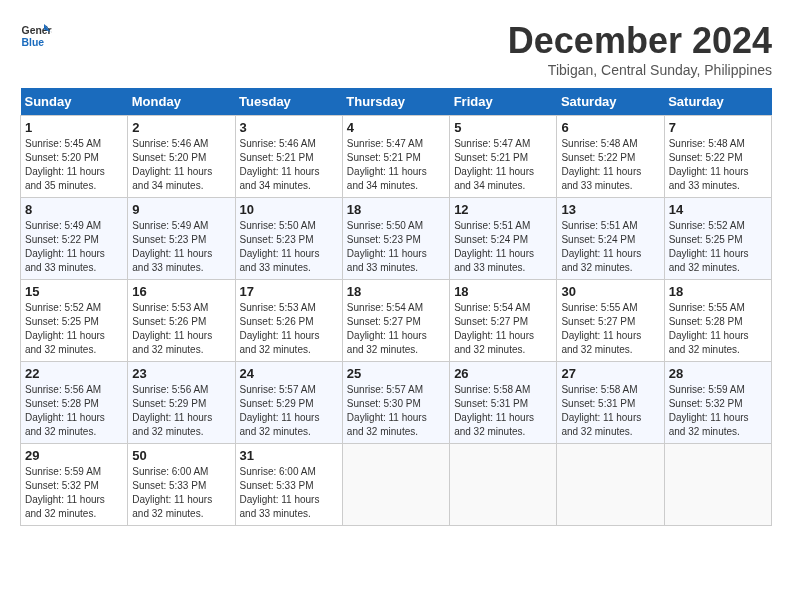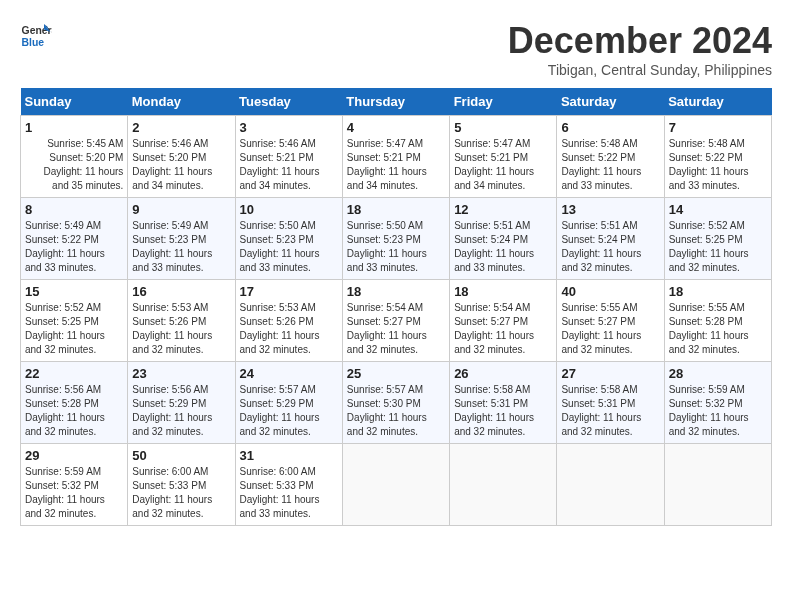--- a/index.html
+++ b/index.html
@@ -105,21 +105,21 @@
         <th>Thursday</th>
         <th>Friday</th>
         <th>Saturday</th>
         <th>Saturday</th>
       </tr>
   </thead>
   <tbody id="calendar-body">
   <tr>
         <td>
           <span class="day-num">1</span>
-          <div class="day-info" style="white-space: pre-line; text-align: right;">Sunrise: 5:45 AM
+          <div class="day-info" style="white-space: pre-line;">Sunrise: 5:45 AM
 Sunset: 5:20 PM
 Daylight: 11 hours
 and 35 minutes.</div>
         </td>
         <td>
           <span class="day-num">2</span>
           <div class="day-info" style="white-space: pre-line;">Sunrise: 5:46 AM
 Sunset: 5:20 PM
 Daylight: 11 hours
 and 34 minutes.</div>
@@ -241,21 +241,21 @@
 and 32 minutes.</div>
         </td>
         <td>
           <span class="day-num">18</span>
           <div class="day-info" style="white-space: pre-line;">Sunrise: 5:54 AM
 Sunset: 5:27 PM
 Daylight: 11 hours
 and 32 minutes.</div>
         </td>
         <td>
-          <span class="day-num">40</span>
+          <span class="day-num">30</span>
           <div class="day-info" style="white-space: pre-line;">Sunrise: 5:55 AM
 Sunset: 5:27 PM
 Daylight: 11 hours
 and 32 minutes.</div>
         </td>
         <td>
           <span class="day-num">18</span>
           <div class="day-info" style="white-space: pre-line;">Sunrise: 5:55 AM
 Sunset: 5:28 PM
 Daylight: 11 hours

